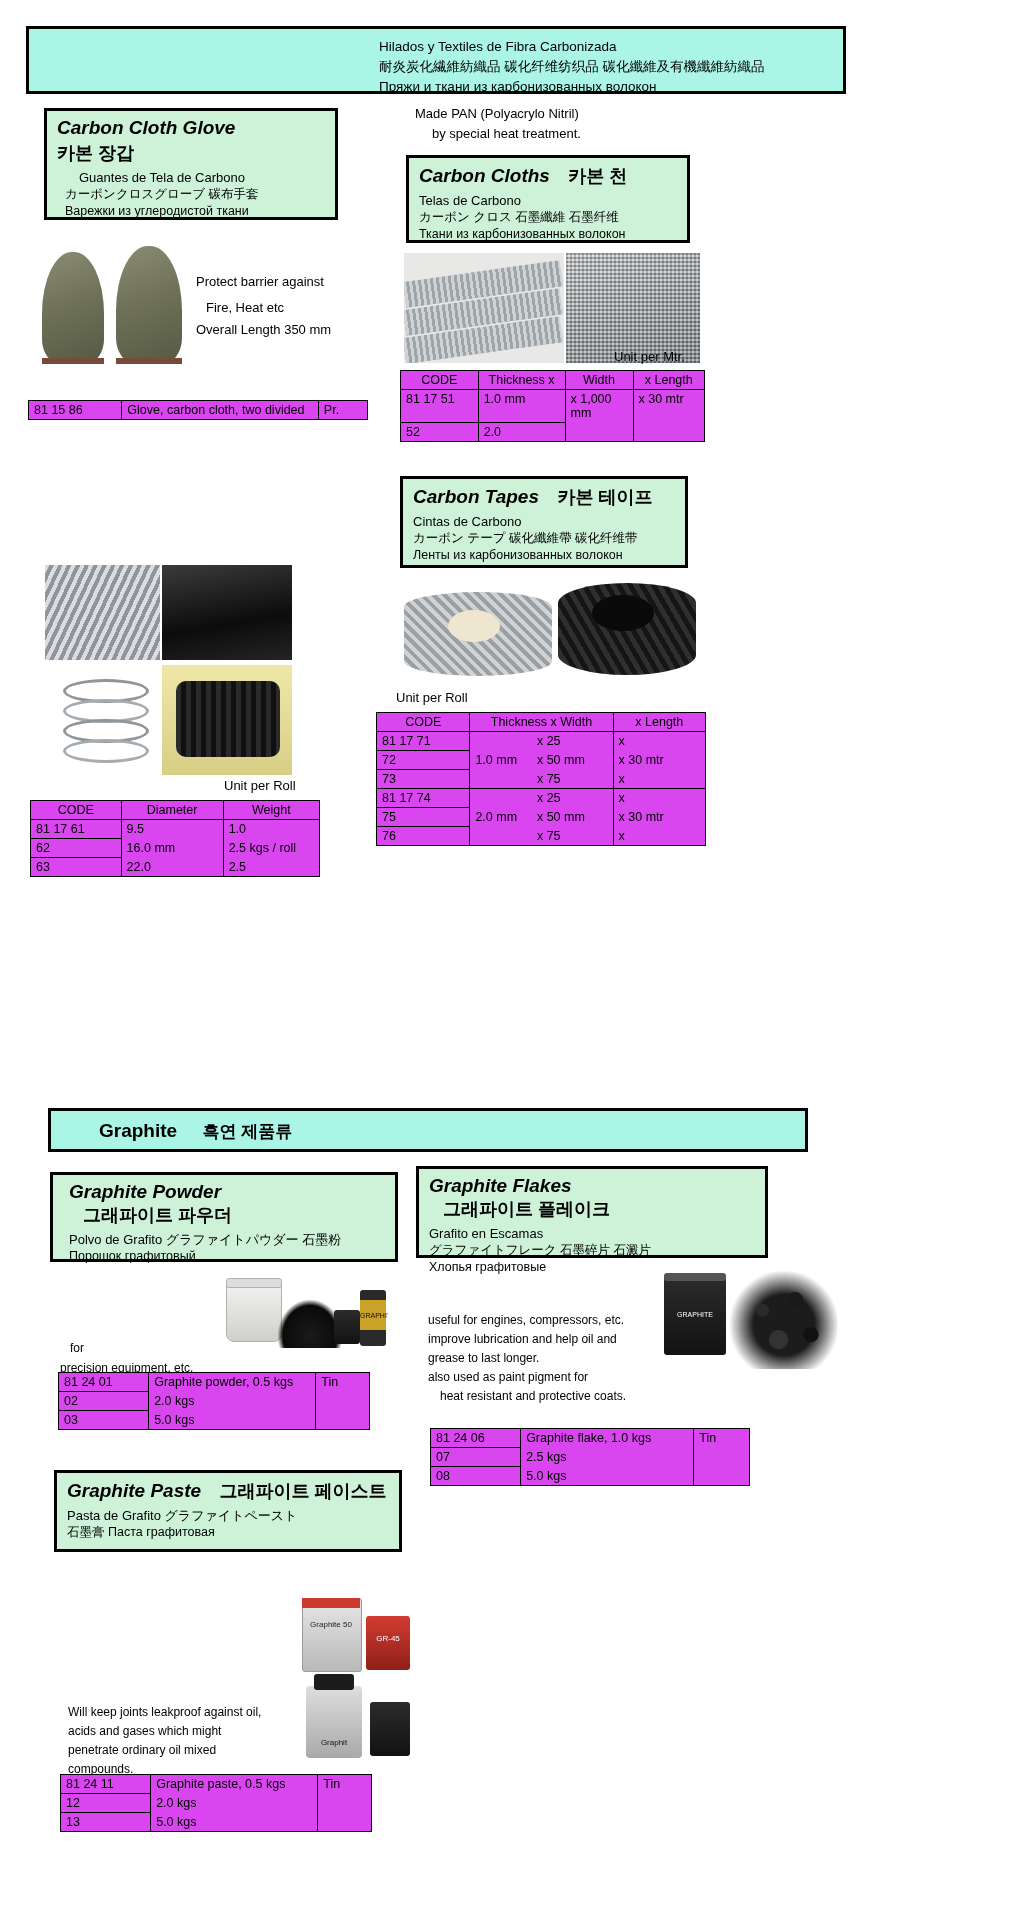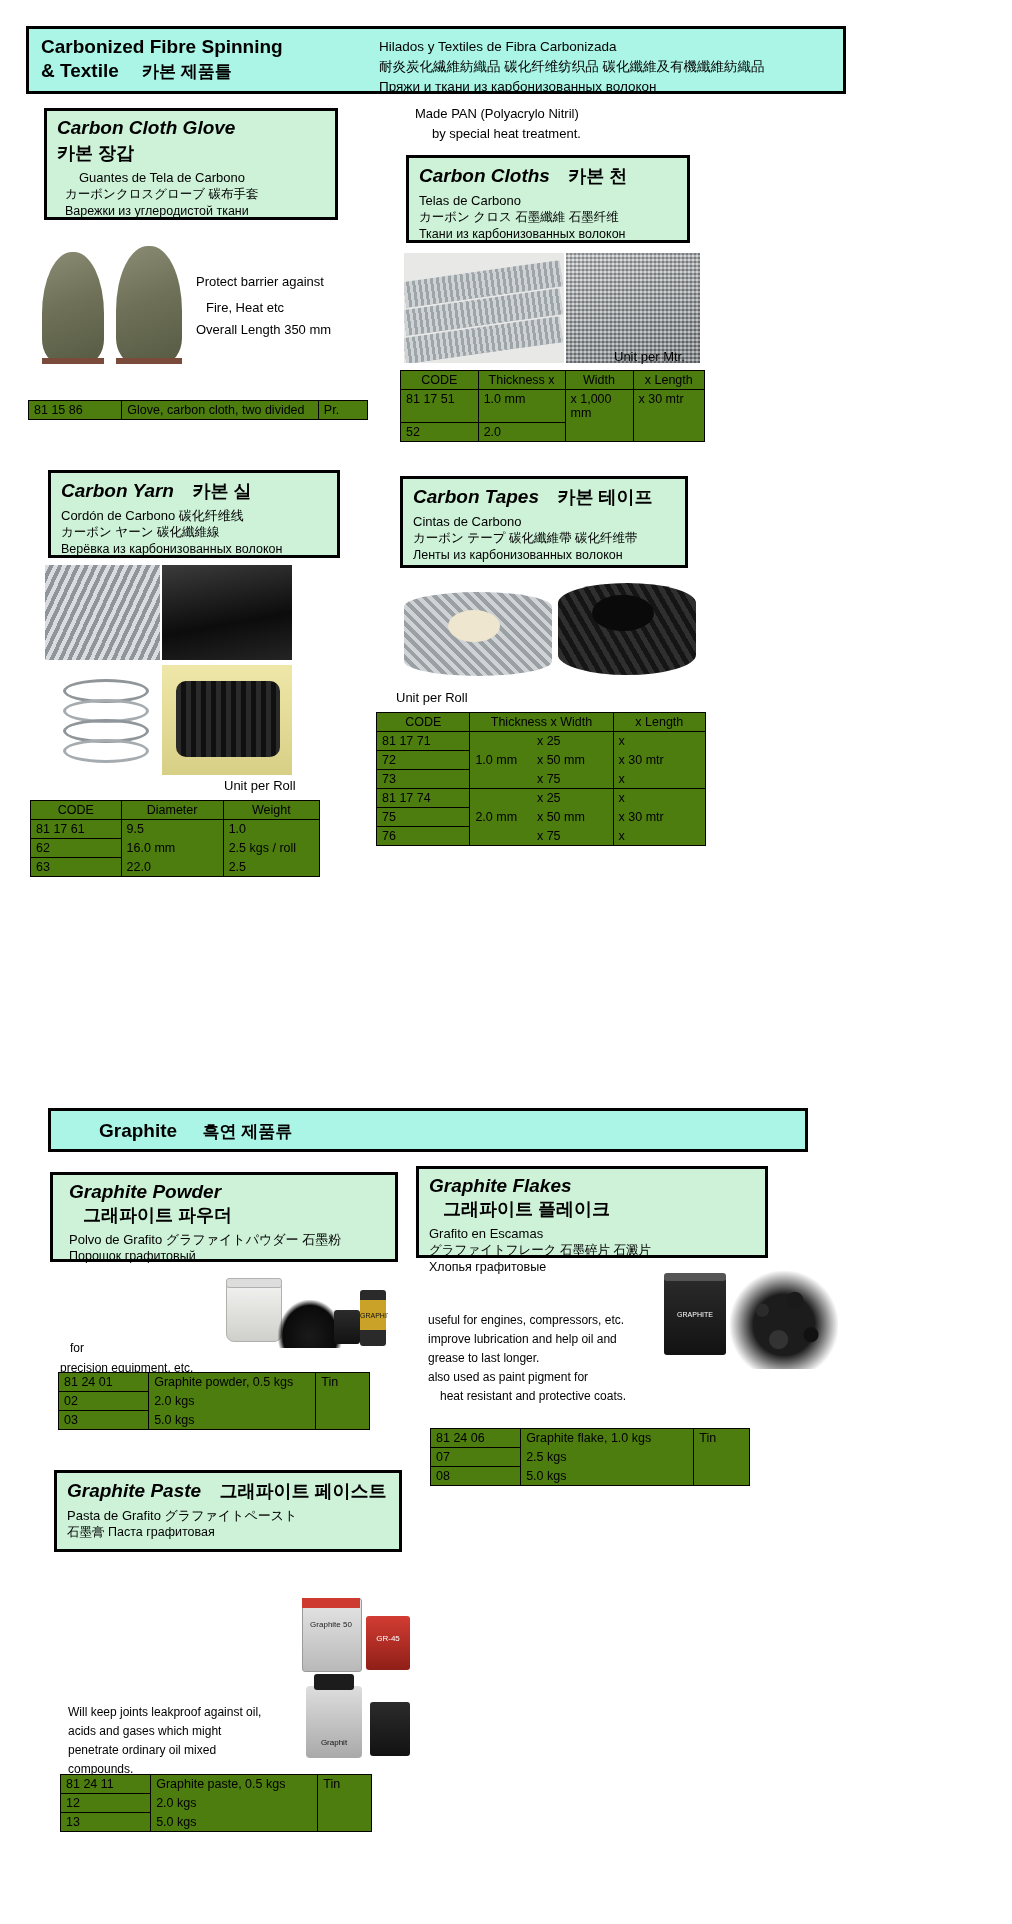--- a/index.html
+++ b/index.html
@@ -32,21 +32,21 @@
   .gbox .t1ko{font-weight:bold;font-size:18px;display:inline-block;margin-left:14px;}
   .gbox .t2{font-size:13px;margin-top:4px;line-height:17px;}
   .gbox .t3{font-size:12.5px;line-height:17px;}
 
   
   .txt{position:absolute;font-size:13px;line-height:19px;}
   .txt.small{font-size:12px;line-height:16px;margin-top:32px;}
 
   
   table.tbl{
-    position:absolute;border-collapse:collapse;font-size:12.5px;background:#4d7c0f;
+    position:absolute;border-collapse:collapse;font-size:12.5px;background:#d946ef;
   }
   table.tbl td,table.tbl th{
     border:1px solid #000;padding:2px 5px;font-weight:normal;text-align:left;
     vertical-align:top;
   }
   table.tbl th{text-align:center;font-weight:normal;}
   .code{font-weight:bold;text-align:center;white-space:nowrap;}
   .ctr{text-align:center;}
   .rt{text-align:right;}
 
@@ -119,27 +119,20 @@
   .lbl-on-img{
     position:absolute;font-size:7px;color:#fff;text-align:center;width:100%;
   }
 </style>
 </head>
 <body>
 
 <div class="page">
 
   <div class="banner" style="left:26px;top:26px;width:820px;height:68px;">
-    <div class="bleft">
-      <div><span>Carbonized Fibre Spinning</span></div>
-      <div>
-        <span>&amp; Textile</span>
-        <span class="ko" style="margin-left:18px;">카본 제품틀</span>
-      </div>
-    </div>
     <div class="bright">
       <div>Hilados y Textiles de Fibra Carbonizada</div>
       <div>耐炎炭化繊維紡織品  碳化纤维纺织品  碳化纖維及有機纖維紡織品</div>
       <div>Пряжи и ткани из карбонизованных волокон</div>
     </div>
   </div>
 
   <div class="gbox" style="left:44px;top:108px;width:294px;height:112px;">
     <div>
       <span class="t1">Carbon Cloth Glove</span>
@@ -215,29 +208,20 @@
     </tr>
     <tr>
       <td class="code">52</td>
       <td class="ctr">2.0</td>
       <td class="ctr" style="border-top:none;"></td>
       <td class="ctr" style="border-top:none;"></td>
     </tr>
   </tbody>
     </table>
 
-  <div class="gbox" style="left:48px;top:470px;width:292px;height:88px;">
-    <div>
-      <span class="t1">Carbon Yarn</span>
-      <span class="t1ko">카본 실</span>
-    </div>
-    <div class="t2">Cordón de Carbono  碳化纤维线</div>
-    <div class="t3">カーボン ヤーン      碳化纖維線</div>
-    <div class="t3">Верёвка из карбонизованных волокон</div>
-  </div>
 
   <div class="img yarn-spool" style="left:45px;top:565px;width:115px;height:95px;"></div>
   <div class="img yarn-black" style="left:162px;top:565px;width:130px;height:95px;"></div>
   <div class="img" style="left:45px;top:665px;width:115px;height:110px;background:#fff;">
     <div style="position:absolute;left:18px;top:14px;width:80px;height:18px;border:3px solid #8f9599;border-radius:50%;"></div>
     <div style="position:absolute;left:18px;top:34px;width:80px;height:18px;border:3px solid #a5abaf;border-radius:50%;"></div>
     <div style="position:absolute;left:18px;top:54px;width:80px;height:18px;border:3px solid #8f9599;border-radius:50%;"></div>
     <div style="position:absolute;left:18px;top:74px;width:80px;height:18px;border:3px solid #a5abaf;border-radius:50%;"></div>
   </div>
   <div class="img yarn-yellow" style="left:162px;top:665px;width:130px;height:110px;">

